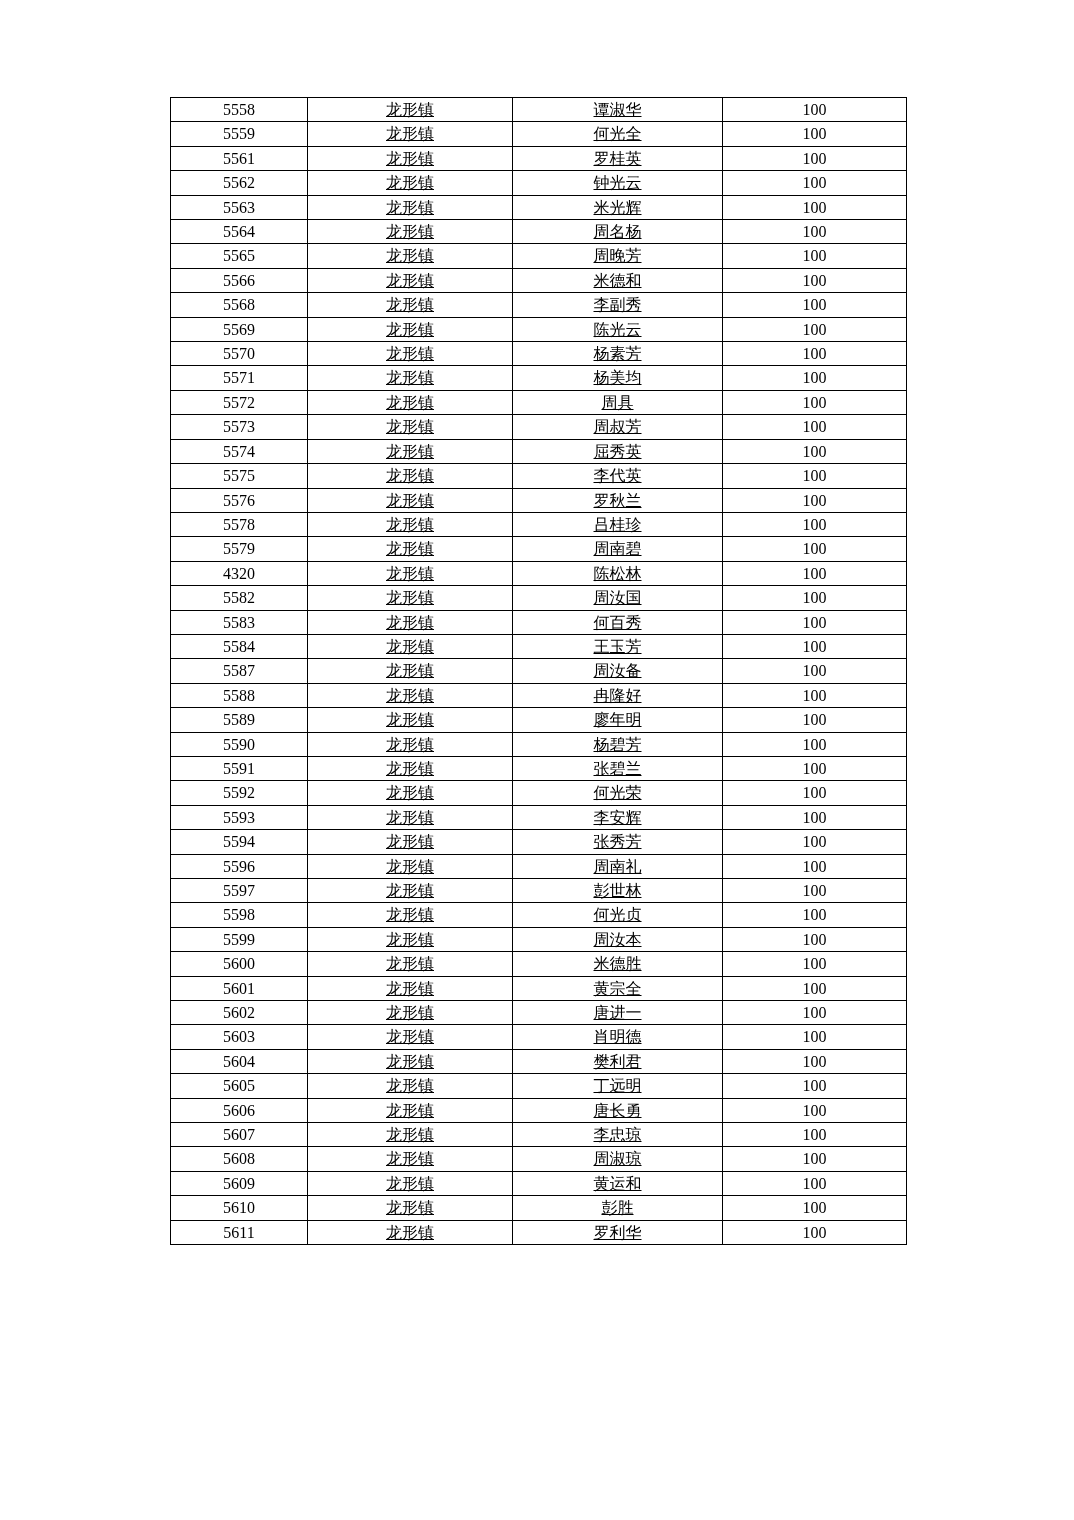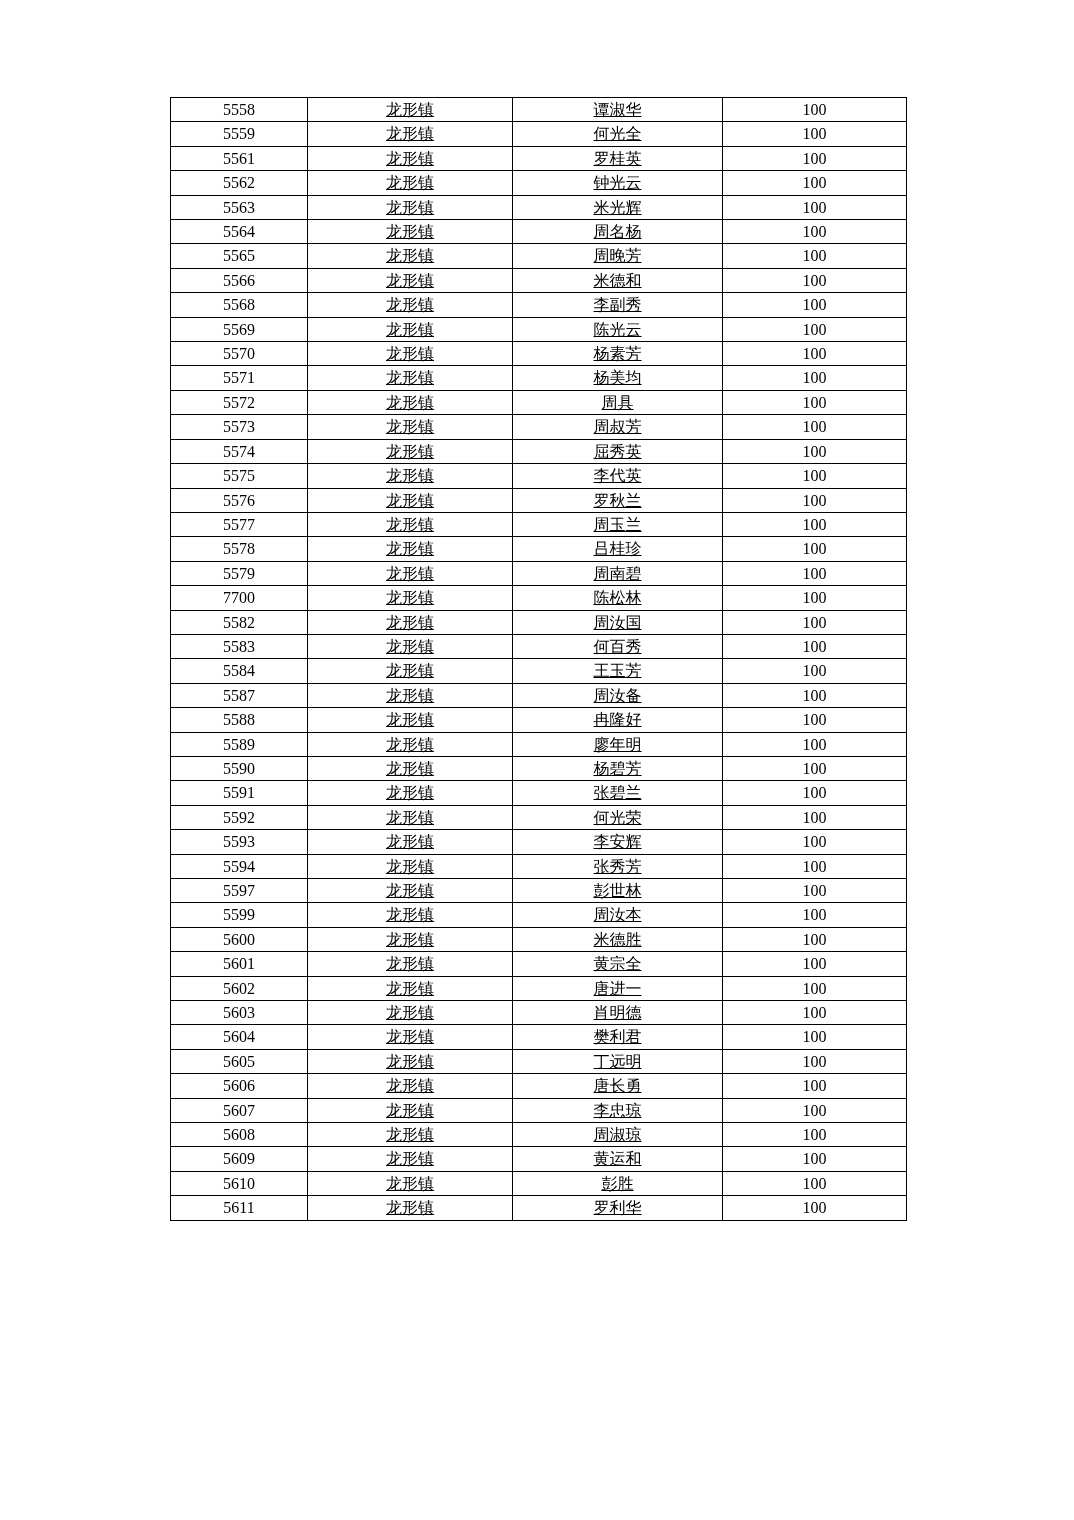--- a/index.html
+++ b/index.html
@@ -177,43 +177,37 @@
           <td>100</td>
         </tr>
 
         <tr>
           <td>5576</td>
           <td><span class="u">龙形镇</span></td>
           <td><span class="u">罗秋兰</span></td>
           <td>100</td>
         </tr>
 
-        <tr>
-          <td>5577</td>
-          <td><span class="u">龙形镇</span></td>
-          <td><span class="u">周玉兰</span></td>
-          <td>100</td>
-        </tr>
 
         <tr>
           <td>5578</td>
           <td><span class="u">龙形镇</span></td>
           <td><span class="u">吕桂珍</span></td>
           <td>100</td>
         </tr>
 
         <tr>
           <td>5579</td>
           <td><span class="u">龙形镇</span></td>
           <td><span class="u">周南碧</span></td>
           <td>100</td>
         </tr>
 
         <tr>
-          <td>7700</td>
+          <td>4320</td>
           <td><span class="u">龙形镇</span></td>
           <td><span class="u">陈松林</span></td>
           <td>100</td>
         </tr>
 
 
         <tr>
           <td>5582</td>
           <td><span class="u">龙形镇</span></td>
           <td><span class="u">周汝国</span></td>
@@ -286,28 +280,40 @@
         </tr>
 
         <tr>
           <td>5594</td>
           <td><span class="u">龙形镇</span></td>
           <td><span class="u">张秀芳</span></td>
           <td>100</td>
         </tr>
 
 
+        <tr>
+          <td>5596</td>
+          <td><span class="u">龙形镇</span></td>
+          <td><span class="u">周南礼</span></td>
+          <td>100</td>
+        </tr>
 
         <tr>
           <td>5597</td>
           <td><span class="u">龙形镇</span></td>
           <td><span class="u">彭世林</span></td>
           <td>100</td>
         </tr>
 
+        <tr>
+          <td>5598</td>
+          <td><span class="u">龙形镇</span></td>
+          <td><span class="u">何光贞</span></td>
+          <td>100</td>
+        </tr>
 
         <tr>
           <td>5599</td>
           <td><span class="u">龙形镇</span></td>
           <td><span class="u">周汝本</span></td>
           <td>100</td>
         </tr>
 
         <tr>
           <td>5600</td>

